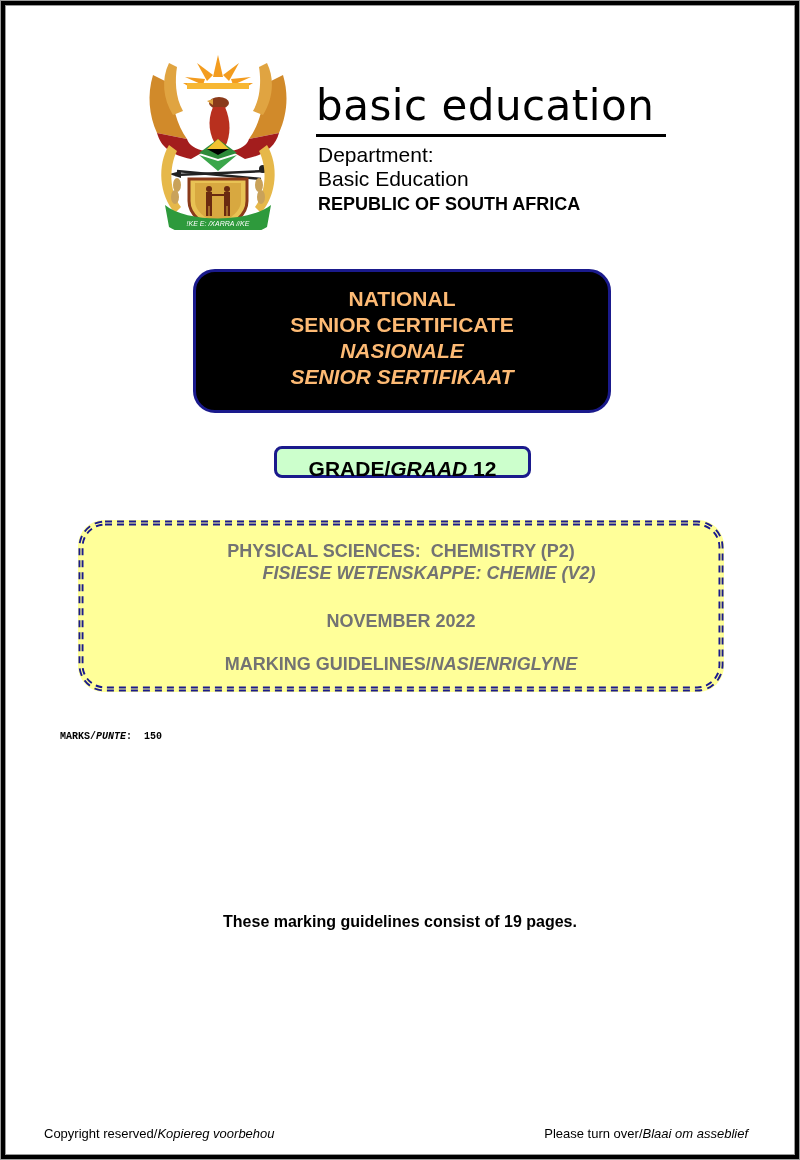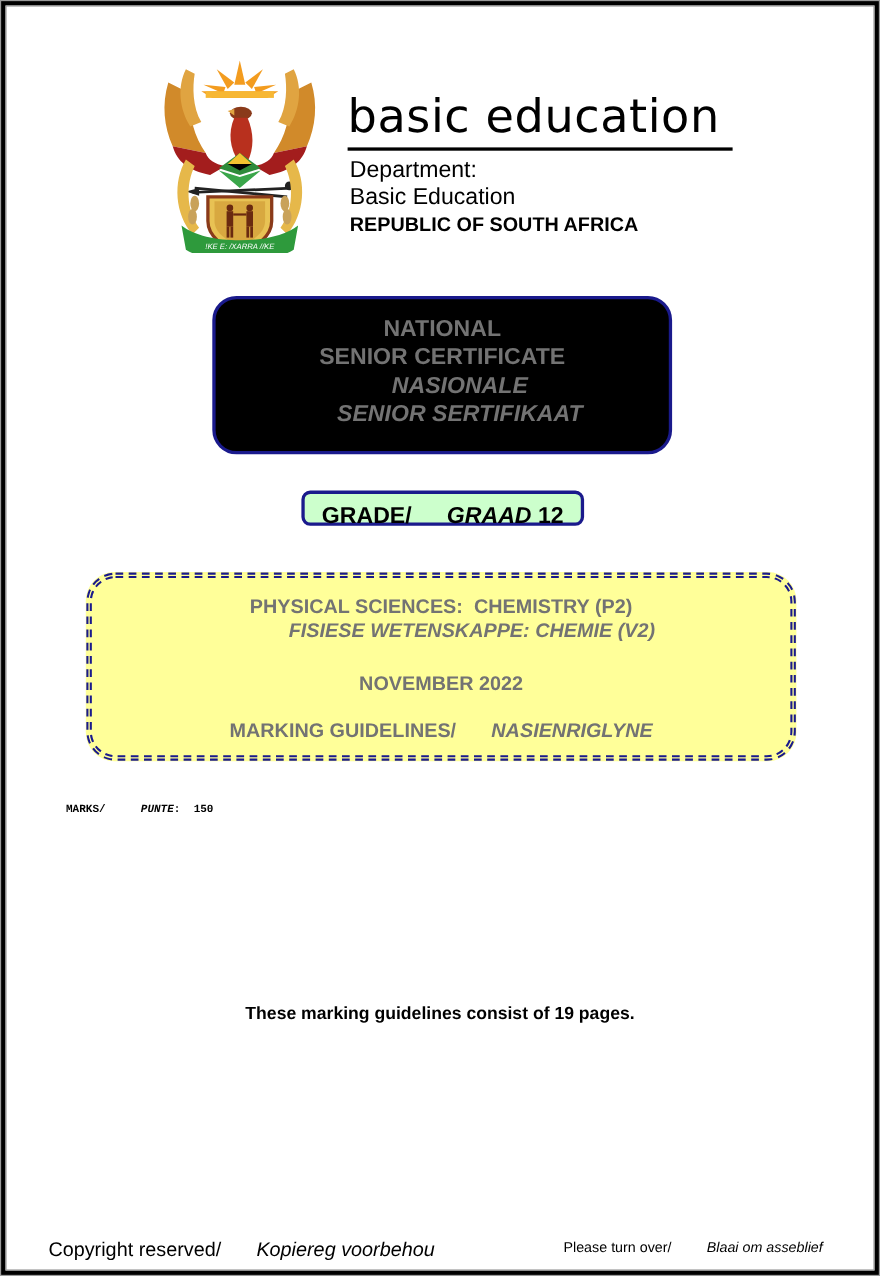--- a/index.html
+++ b/index.html
@@ -74,21 +74,21 @@
 
     
     .nsc-box {
       position: absolute;
       left: 193px; top: 269px;
       width: 418px; height: 144px;
       box-sizing: border-box;
       background: #000;
       border: 3px solid #1a1a8c;
       border-radius: 22px;
-      color: #737373;
+      color: #fdba74;
       font-weight: bold;
       font-size: 21px;
       text-align: center;
       padding-top: 14px;
       line-height: 26px;
     }
     .nsc-box .it { font-style: italic; }
 
     
     .grade-box {
@@ -158,30 +158,30 @@
       font-weight: bold;
       font-size: 16px;
       line-height: 19px;
     }
     .page-count .it { font-style: italic; }
 
     
     .footer-left {
       position: absolute;
       left: 44px; top: 1126px;
-      font-size: 18px;
+      font-size: 13px;
       white-space: nowrap;
     }
     .footer-right {
       position: absolute;
       right: 52px; top: 1126px;
       font-size: 13px;
       white-space: nowrap;
     }
-    .it { font-style: italic; padding-left: 32px; }
+    .it { font-style: italic; }
   </style>
 </head>
 <body>
 
 <div class="page-frame"></div>
 <div class="page-frame-inner"></div>
 <div class="page-frame-inner2"></div>
 
 <div class="coat-of-arms">
   <svg width="142" height="175" viewBox="0 0 142 175" xmlns="http://www.w3.org/2000/svg">

